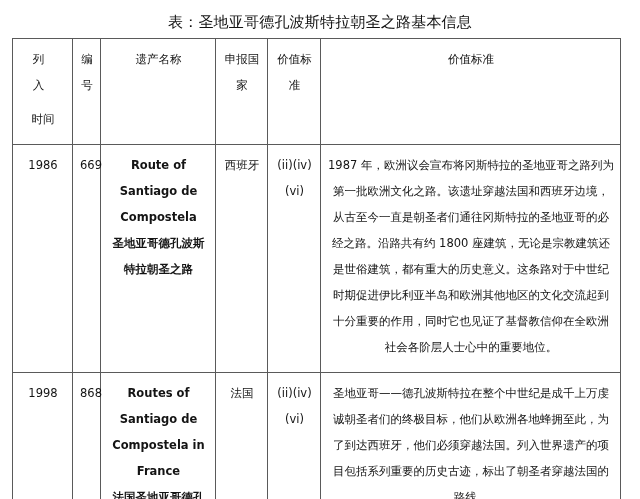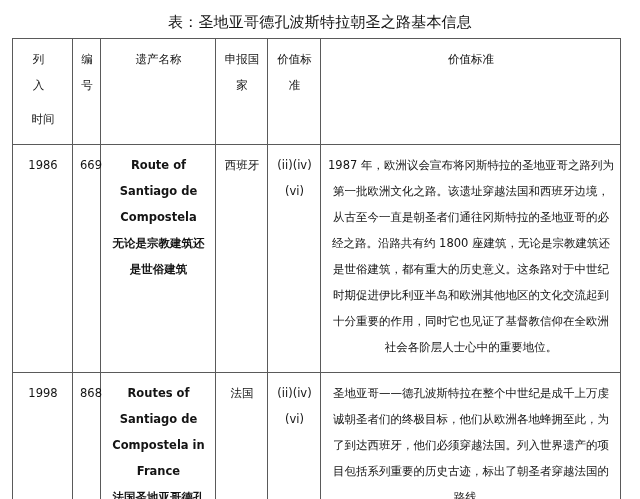--- a/index.html
+++ b/index.html
@@ -113,21 +113,21 @@
           <th>价值标准</th>
           <th>价值标准</th>
         </tr>
       </thead>
       <tbody>
         <tr>
           <td class="cell-year">1986</td>
           <td class="cell-id">669</td>
           <td>
             <span class="name-en">Route of Santiago de Compostela</span>
-            <span class="name-zh">无论是宗教建筑还是世俗建筑</span>
+            <span class="name-zh">圣地亚哥德孔波斯特拉朝圣之路</span>
           </td>
           <td>西班牙</td>
           <td class="crit">(ii)(iv)(vi)</td>
           <td class="desc">1987 年，欧洲议会宣布将冈斯特拉的圣地亚哥之路列为第一批欧洲文化之路。该遗址穿越法国和西班牙边境，从古至今一直是朝圣者们通往冈斯特拉的圣地亚哥的必经之路。沿路共有约 1800 座建筑，无论是宗教建筑还是世俗建筑，都有重大的历史意义。这条路对于中世纪时期促进伊比利亚半岛和欧洲其他地区的文化交流起到十分重要的作用，同时它也见证了基督教信仰在全欧洲社会各阶层人士心中的重要地位。</td>
         </tr>
         <tr>
           <td class="cell-year">1998</td>
           <td class="cell-id">868</td>
           <td>
             <span class="name-en">Routes of Santiago de Compostela in France</span>

